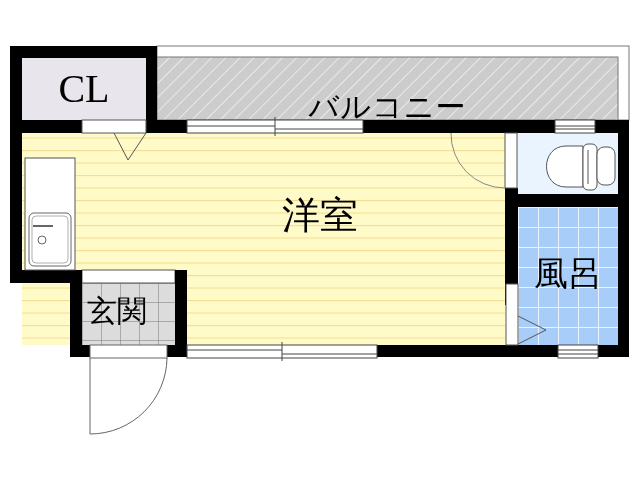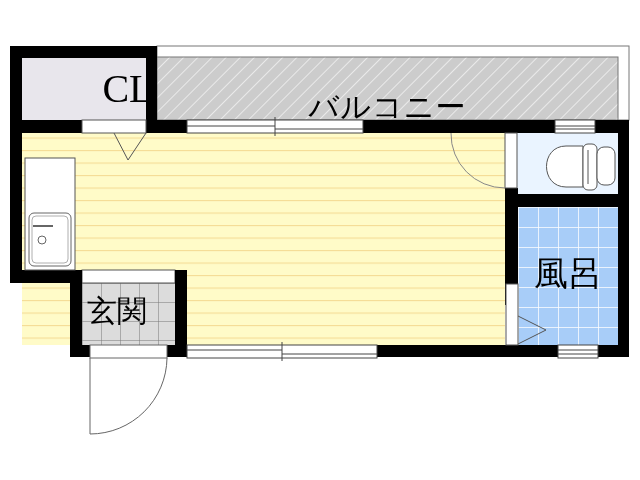--- a/index.html
+++ b/index.html
@@ -1,19 +1,19 @@
 <!DOCTYPE html>
 <html><head>
 <meta charset="utf-8">
 <style>
   html, body { margin: 0; padding: 0; background: #ffffff; }
   body { width: 640px; height: 480px; overflow: hidden; position: relative; }
   svg { position: absolute; left: 0; top: 0; }
   .lbl { position: absolute; color: #000; line-height: 1; white-space: nowrap; }
-  .lbl-cl { left: 22px; top: 58px; width: 124px; height: 62px; display: flex; align-items: center; justify-content: center; font-family: "Liberation Serif", "DejaVu Serif", serif; font-size: 40px; padding-left: 44px; }
+  .lbl-cl { left: 22px; top: 58px; width: 124px; height: 62px; display: flex; align-items: center; justify-content: center; font-family: "Liberation Serif", "DejaVu Serif", serif; font-size: 40px; }
   .lbl-balcony { left: 157px; top: 75px; width: 461px; height: 63px; display: flex; align-items: center; justify-content: center; font-family: "DejaVu Sans", sans-serif; font-size: 30px; letter-spacing: 1px; }
   .lbl-room { left: 230px; top: 196px; width: 180px; text-align: center; font-family: "DejaVu Sans", sans-serif; font-size: 38px; }
   .lbl-room div { height: 48px; }
   .lbl-size { font-family: "Liberation Serif", "DejaVu Serif", serif; }
   .lbl-genkan { left: 82px; top: 296px; width: 70px; text-align: center; font-family: "DejaVu Sans", sans-serif; font-size: 30px; }
   .lbl-bath { left: 518px; top: 256px; width: 100px; text-align: center; font-family: "DejaVu Sans", sans-serif; font-size: 34px; }
 </style>
 </head>
 <body>
 
@@ -131,15 +131,16 @@
     <path d="M583,146 L566,146 C540,146 540,187 566,187 L583,187 Z"></path>
     <rect x="583" y="144" width="14" height="46" rx="5"></rect>
     <rect x="597" y="147" width="18" height="38" rx="7"></rect>
     <line x1="588" y1="150" x2="588" y2="184"></line>
   </g>
 </svg>
 
 <div class="lbl lbl-cl">CL</div>
 <div class="lbl lbl-balcony">バルコニー</div>
 <div class="lbl lbl-room">
+  <div>洋室</div>
 </div>
 <div class="lbl lbl-genkan">玄関</div>
 <div class="lbl lbl-bath">風呂</div>
 
 </body></html>

